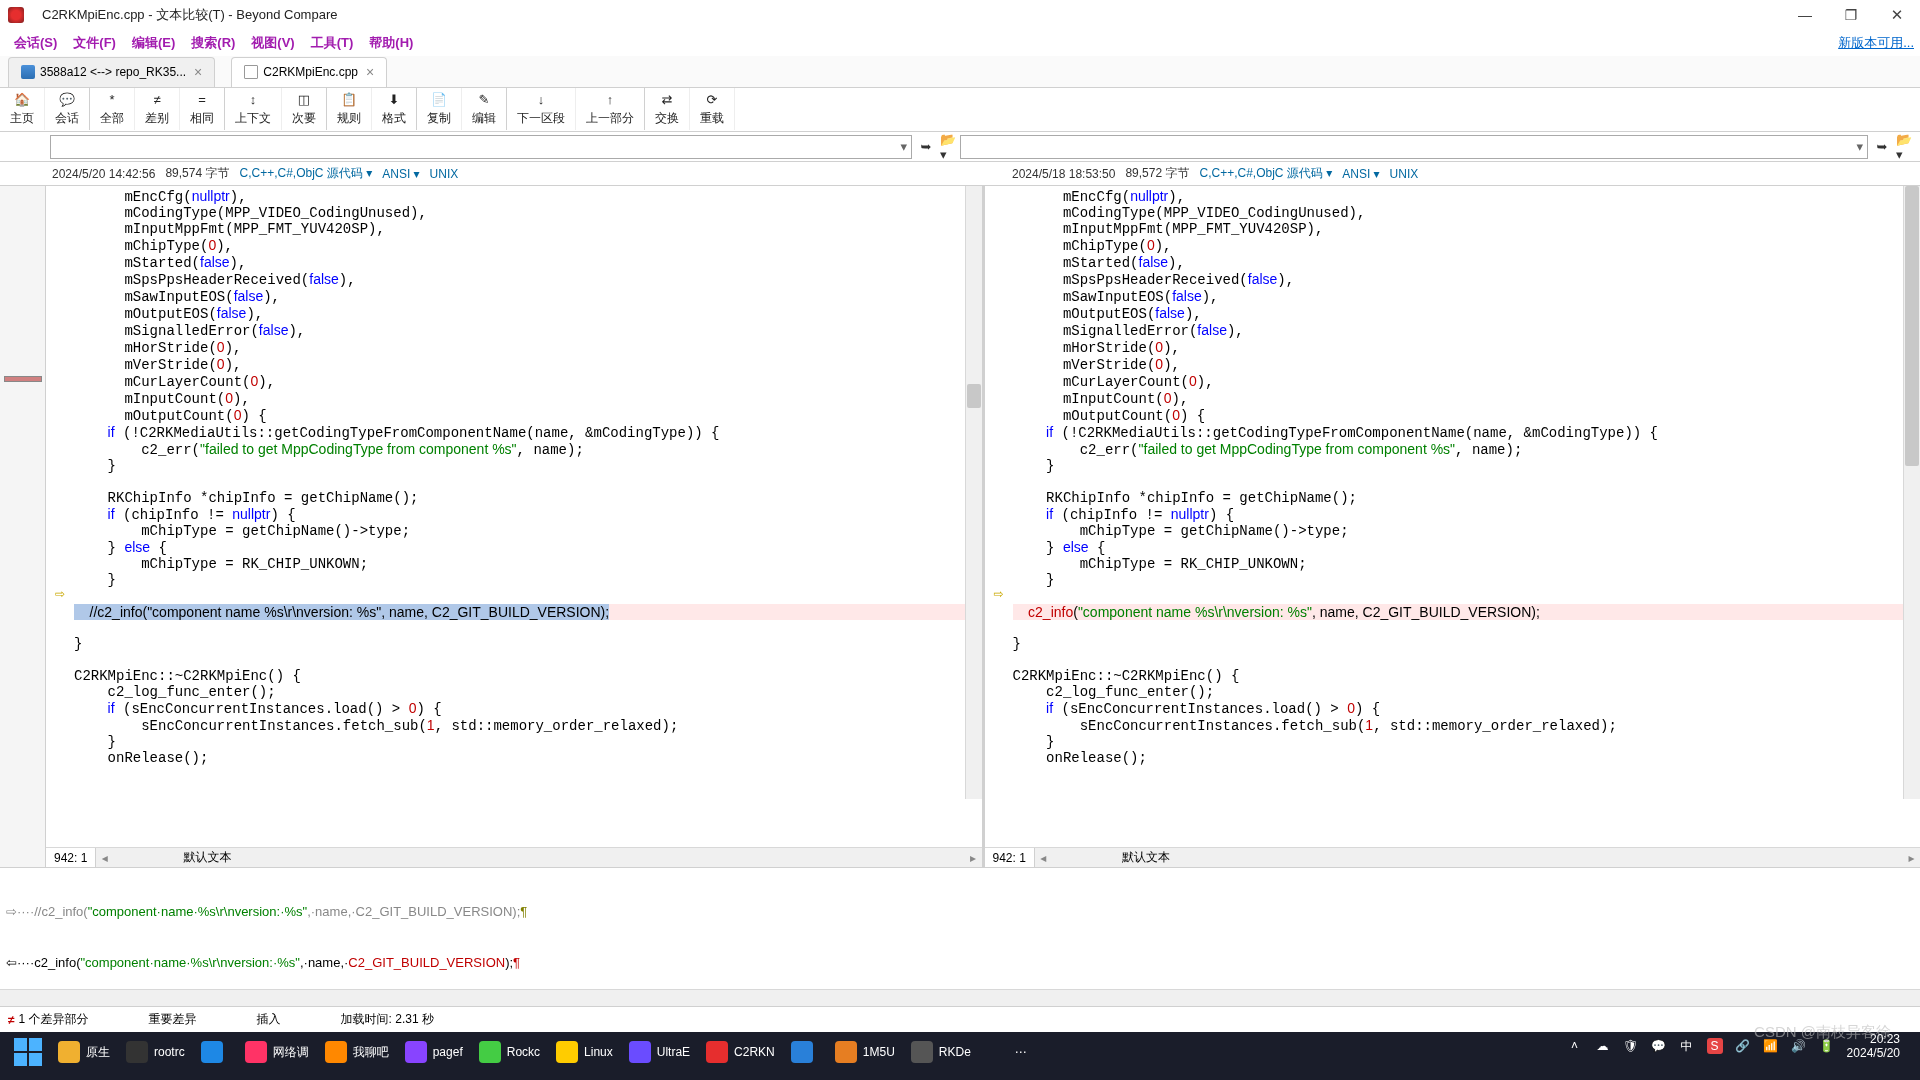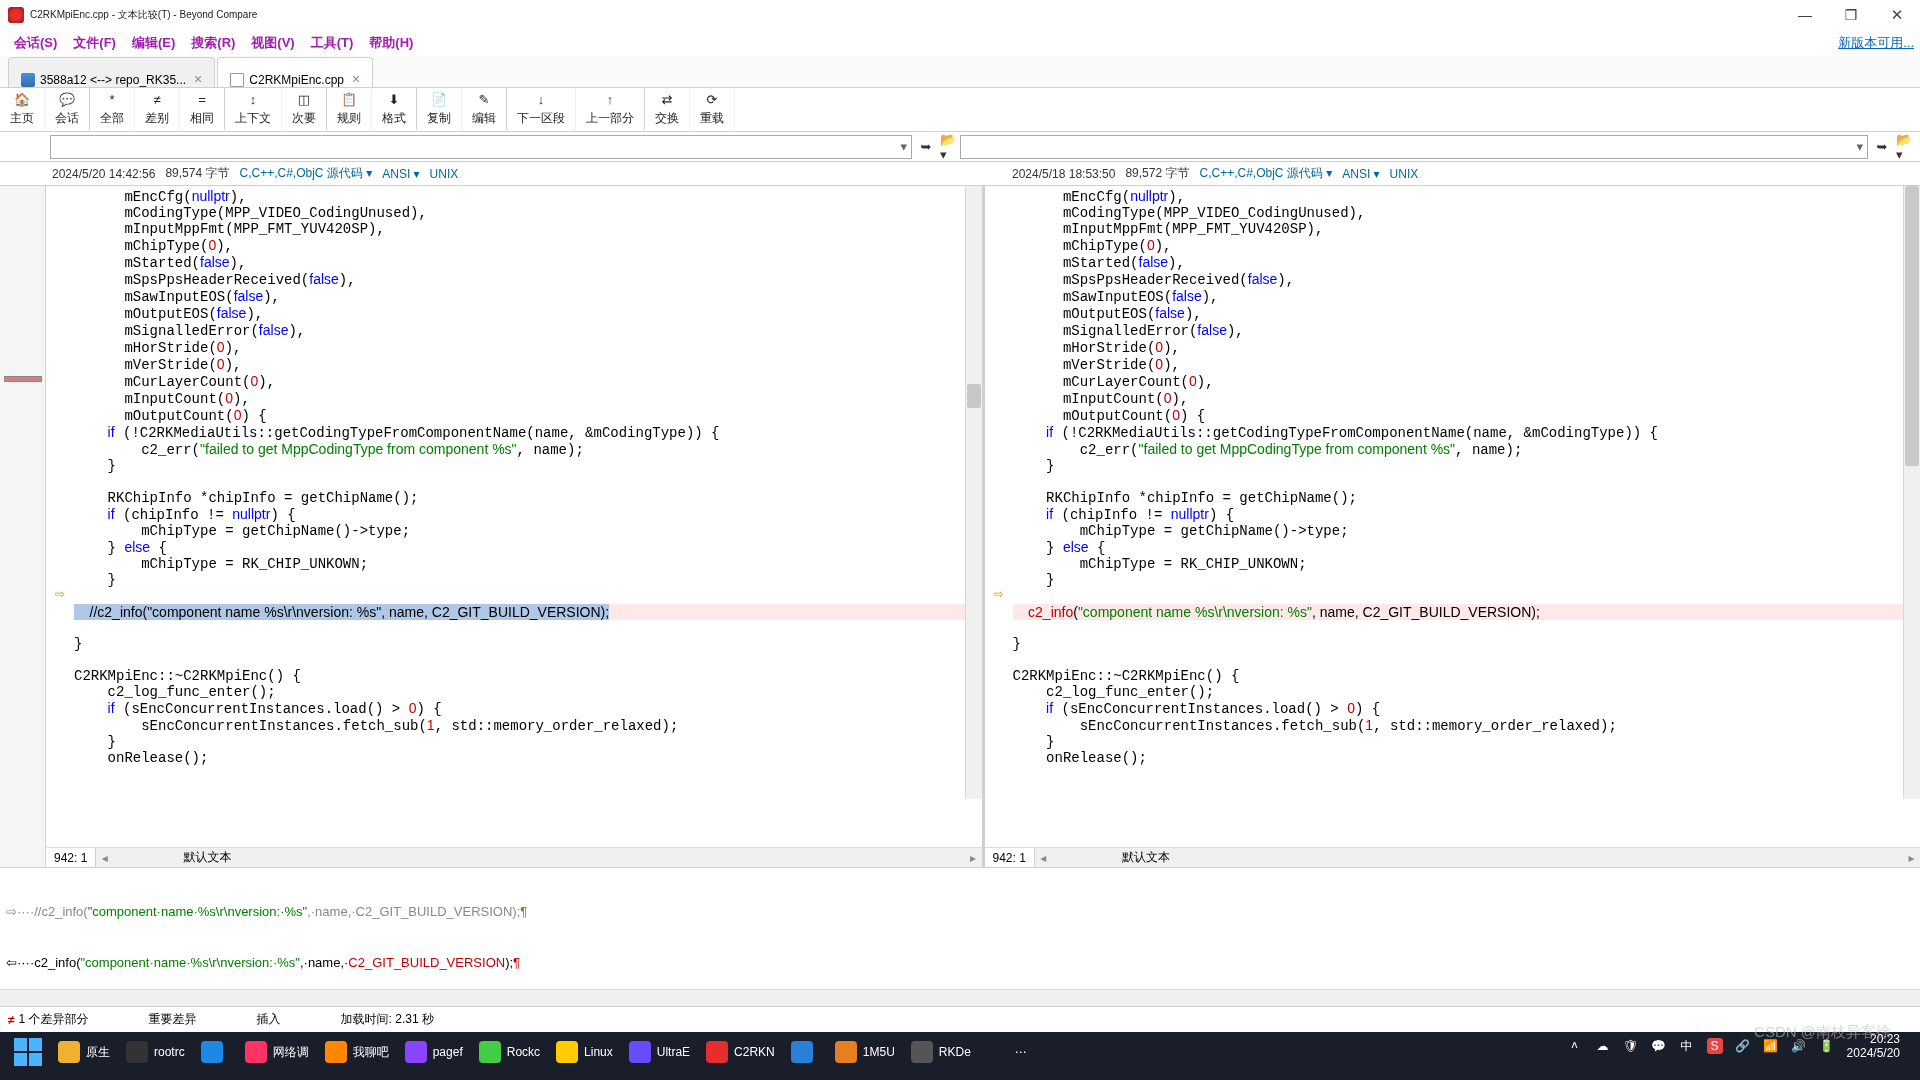--- a/index.html
+++ b/index.html
@@ -1,27 +1,27 @@
 <!DOCTYPE html>
 <html><head>
 <meta charset="utf-8">
 <style>
 * { margin: 0; padding: 0; box-sizing: border-box; font-family: "Microsoft YaHei", "Segoe UI", Arial, sans-serif; }
 body { width: 1920px; height: 1080px; background: #fff; overflow: hidden; font-size: 12px; display: flex; flex-direction: column; }
 .titlebar { height: 30px; display: flex; align-items: center; padding: 0 8px; background: #fff; position: relative; }
 .titlebar .app-icon { width: 16px; height: 16px; border-radius: 3px; background: radial-gradient(circle, #e62e2e 40%, #7a1f1f 100%); margin-right: 6px; }
-.titlebar .title-text { font-size: 10px; color: #222; }
+.titlebar .title-text { font-size: 13px; color: #222; margin-left: 12px; }
 .winbtns { position: absolute; right: 0; top: 0; display: flex; }
 .winbtn { width: 46px; height: 30px; display: flex; align-items: center; justify-content: center; font-size: 14px; color: #444; }
 .winbtn:last-child { font-size: 15px; }
 .menubar { height: 26px; display: flex; align-items: center; padding: 0 6px; background: #fff; position: relative; }
 .menubar .mitem { padding: 3px 8px; font-size: 13px; color: #a21caf; font-weight: bold; }
 .update-link { position: absolute; right: 6px; color: #0066cc; text-decoration: underline; font-size: 13px; }
 .tabrow { height: 32px; display: flex; align-items: center; padding-left: 8px; border-bottom: 1px solid #d0d0d0; background: #fafafa; }
-.filetab { display: flex; align-items: flex-end; height: 30px; padding: 0 12px; border: 1px solid #d0d0d0; border-bottom: none; border-radius: 4px 4px 0 0; margin-right: 2px; font-size: 12px; background: #f0f0f0; }
+.filetab { display: flex; align-items: center; height: 30px; padding: 0 12px; border: 1px solid #d0d0d0; border-bottom: none; border-radius: 4px 4px 0 0; margin-right: 16px; font-size: 12px; background: #f0f0f0; }
 .filetab.active { background: #fff; }
 .filetab .tab-icn { width: 14px; height: 14px; margin-right: 5px; }
 .filetab .doc-icn { background: linear-gradient(#4a90d9, #2c6fb3); border-radius: 2px; }
 .filetab .file-icn { background: #fff; border: 1px solid #999; border-radius: 1px; }
 .filetab .close { margin-left: 8px; color: #888; font-size: 14px; }
 .toolbar { height: 44px; display: flex; align-items: flex-start; border-bottom: 1px solid #d0d0d0; background: #fff; }
 .tbtn { display: flex; flex-direction: column; align-items: center; justify-content: center; padding: 3px 10px; font-size: 12px; color: #222; height: 42px; border-right: 1px solid #eee; }
 .tbtn .tico { width: 16px; height: 16px; margin-bottom: 2px; display: flex; align-items: center; justify-content: center; font-size: 13px; }
 .tbtn.sep { border-right: 1px solid #d0d0d0; }
 .pathbar { height: 30px; display: flex; align-items: center; padding: 2px 4px; border-bottom: 1px solid #d0d0d0; background: #fff; }

